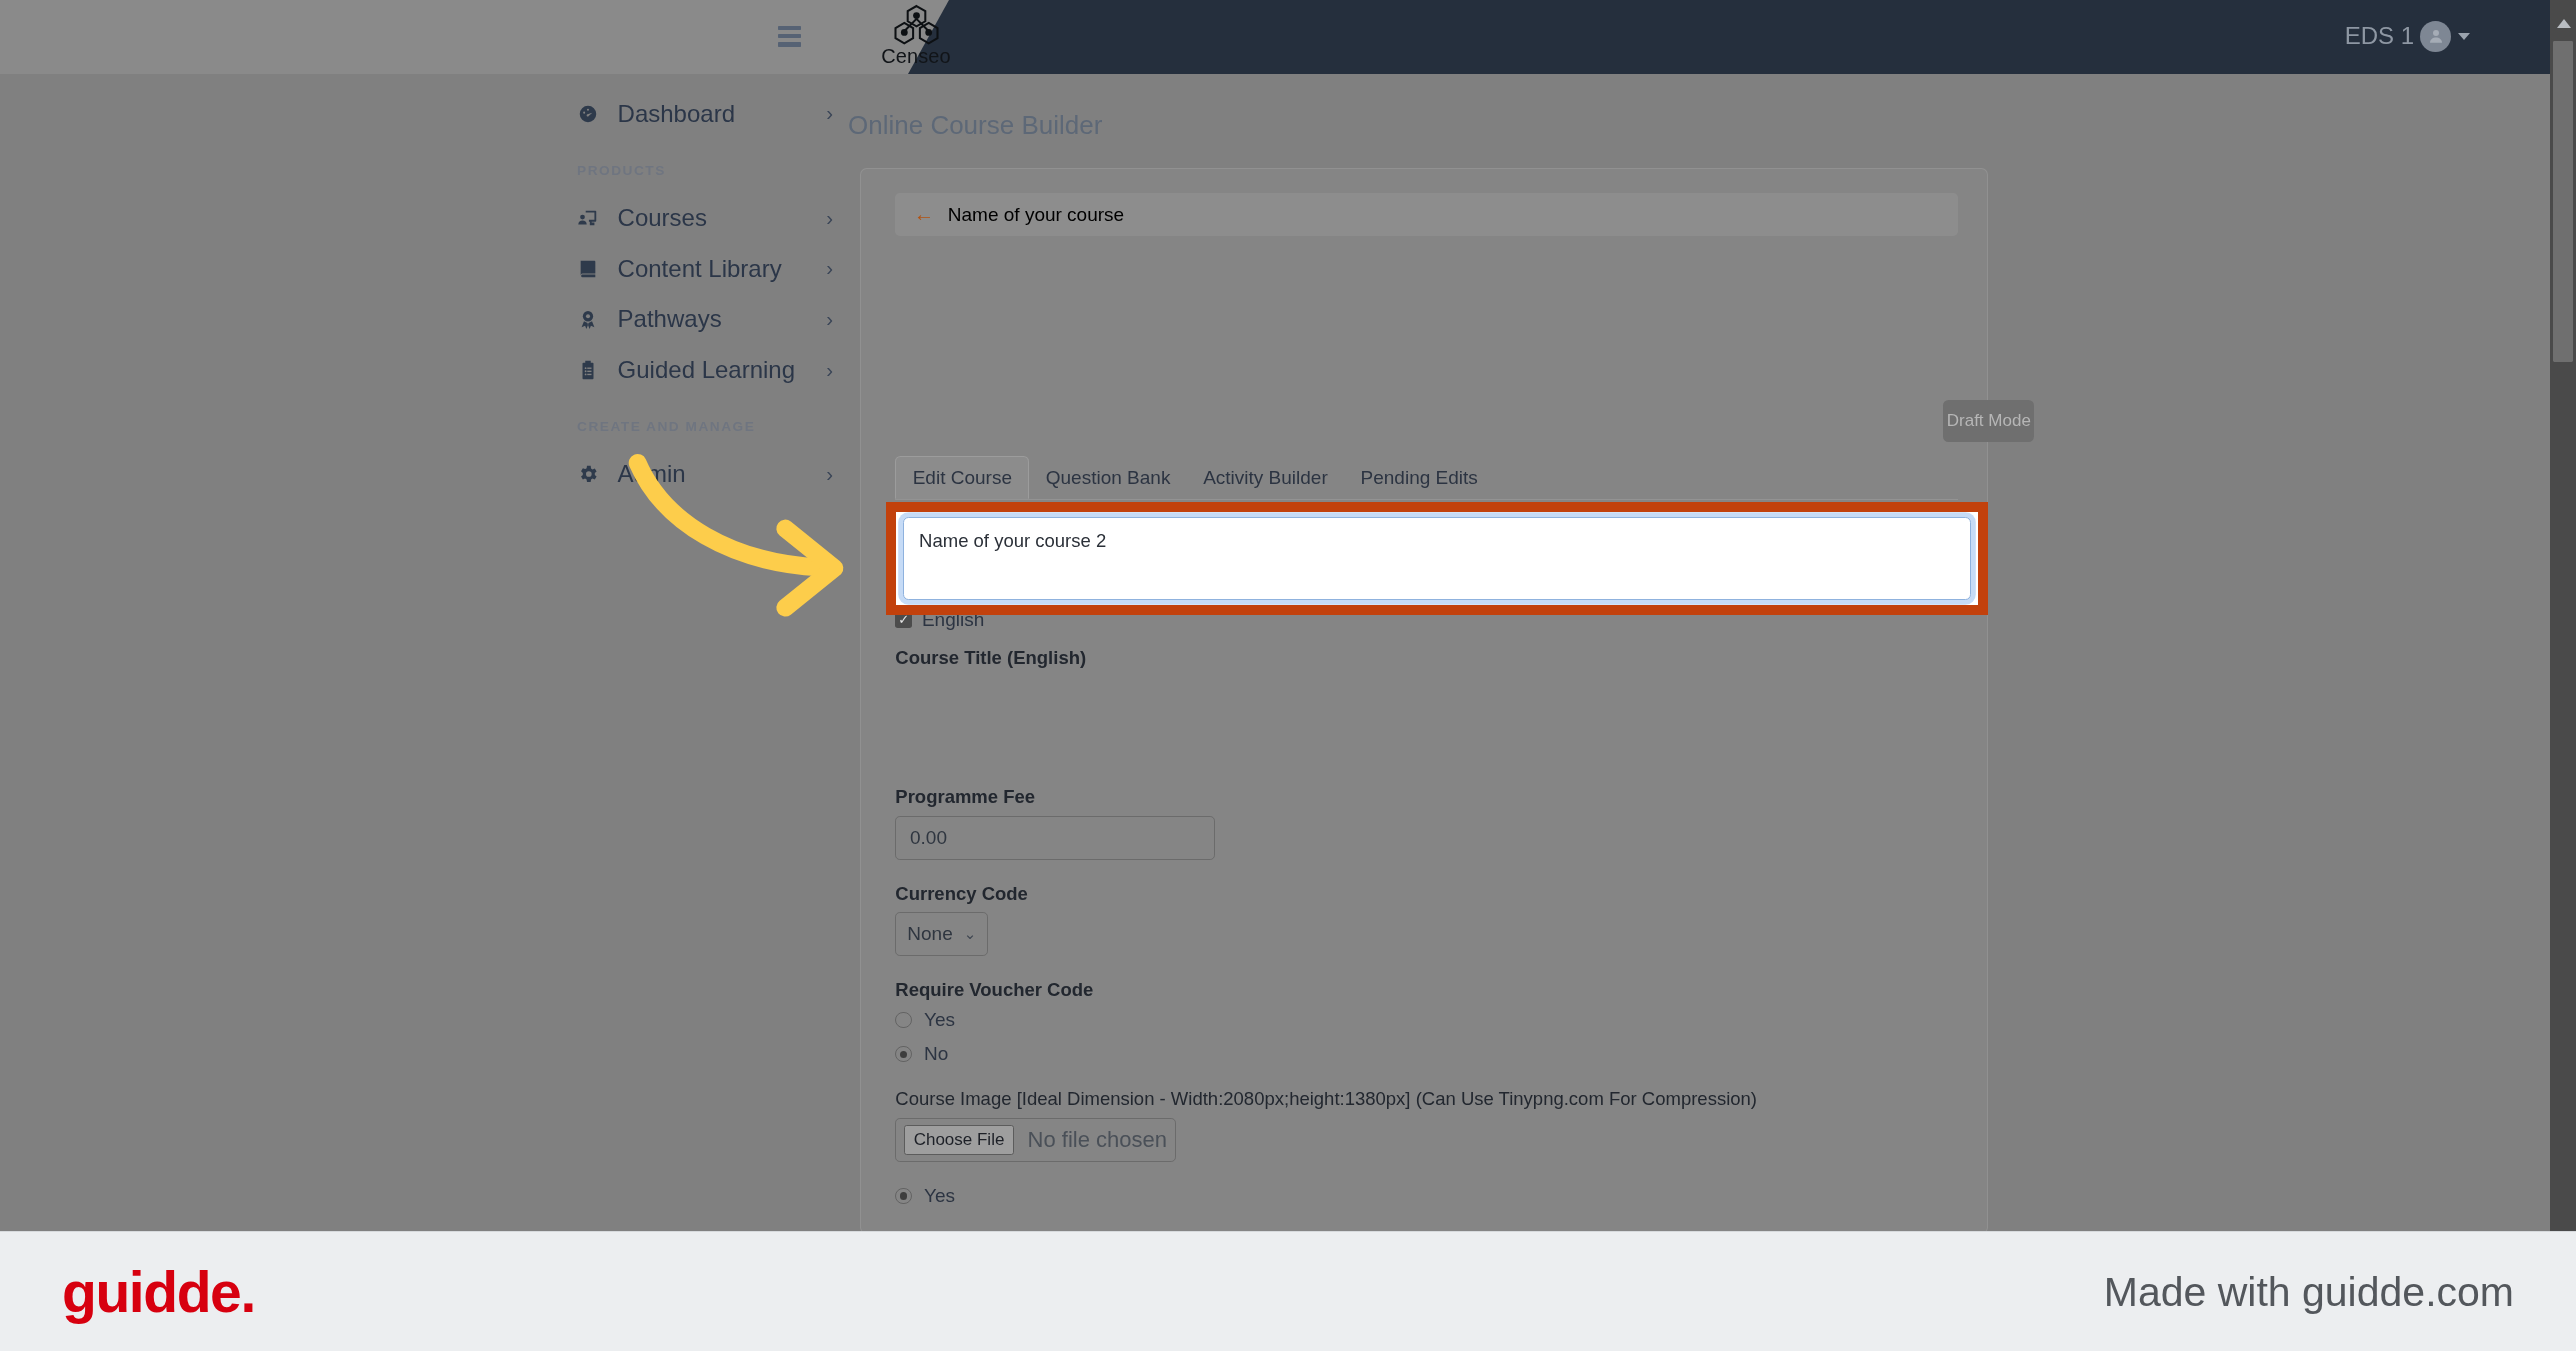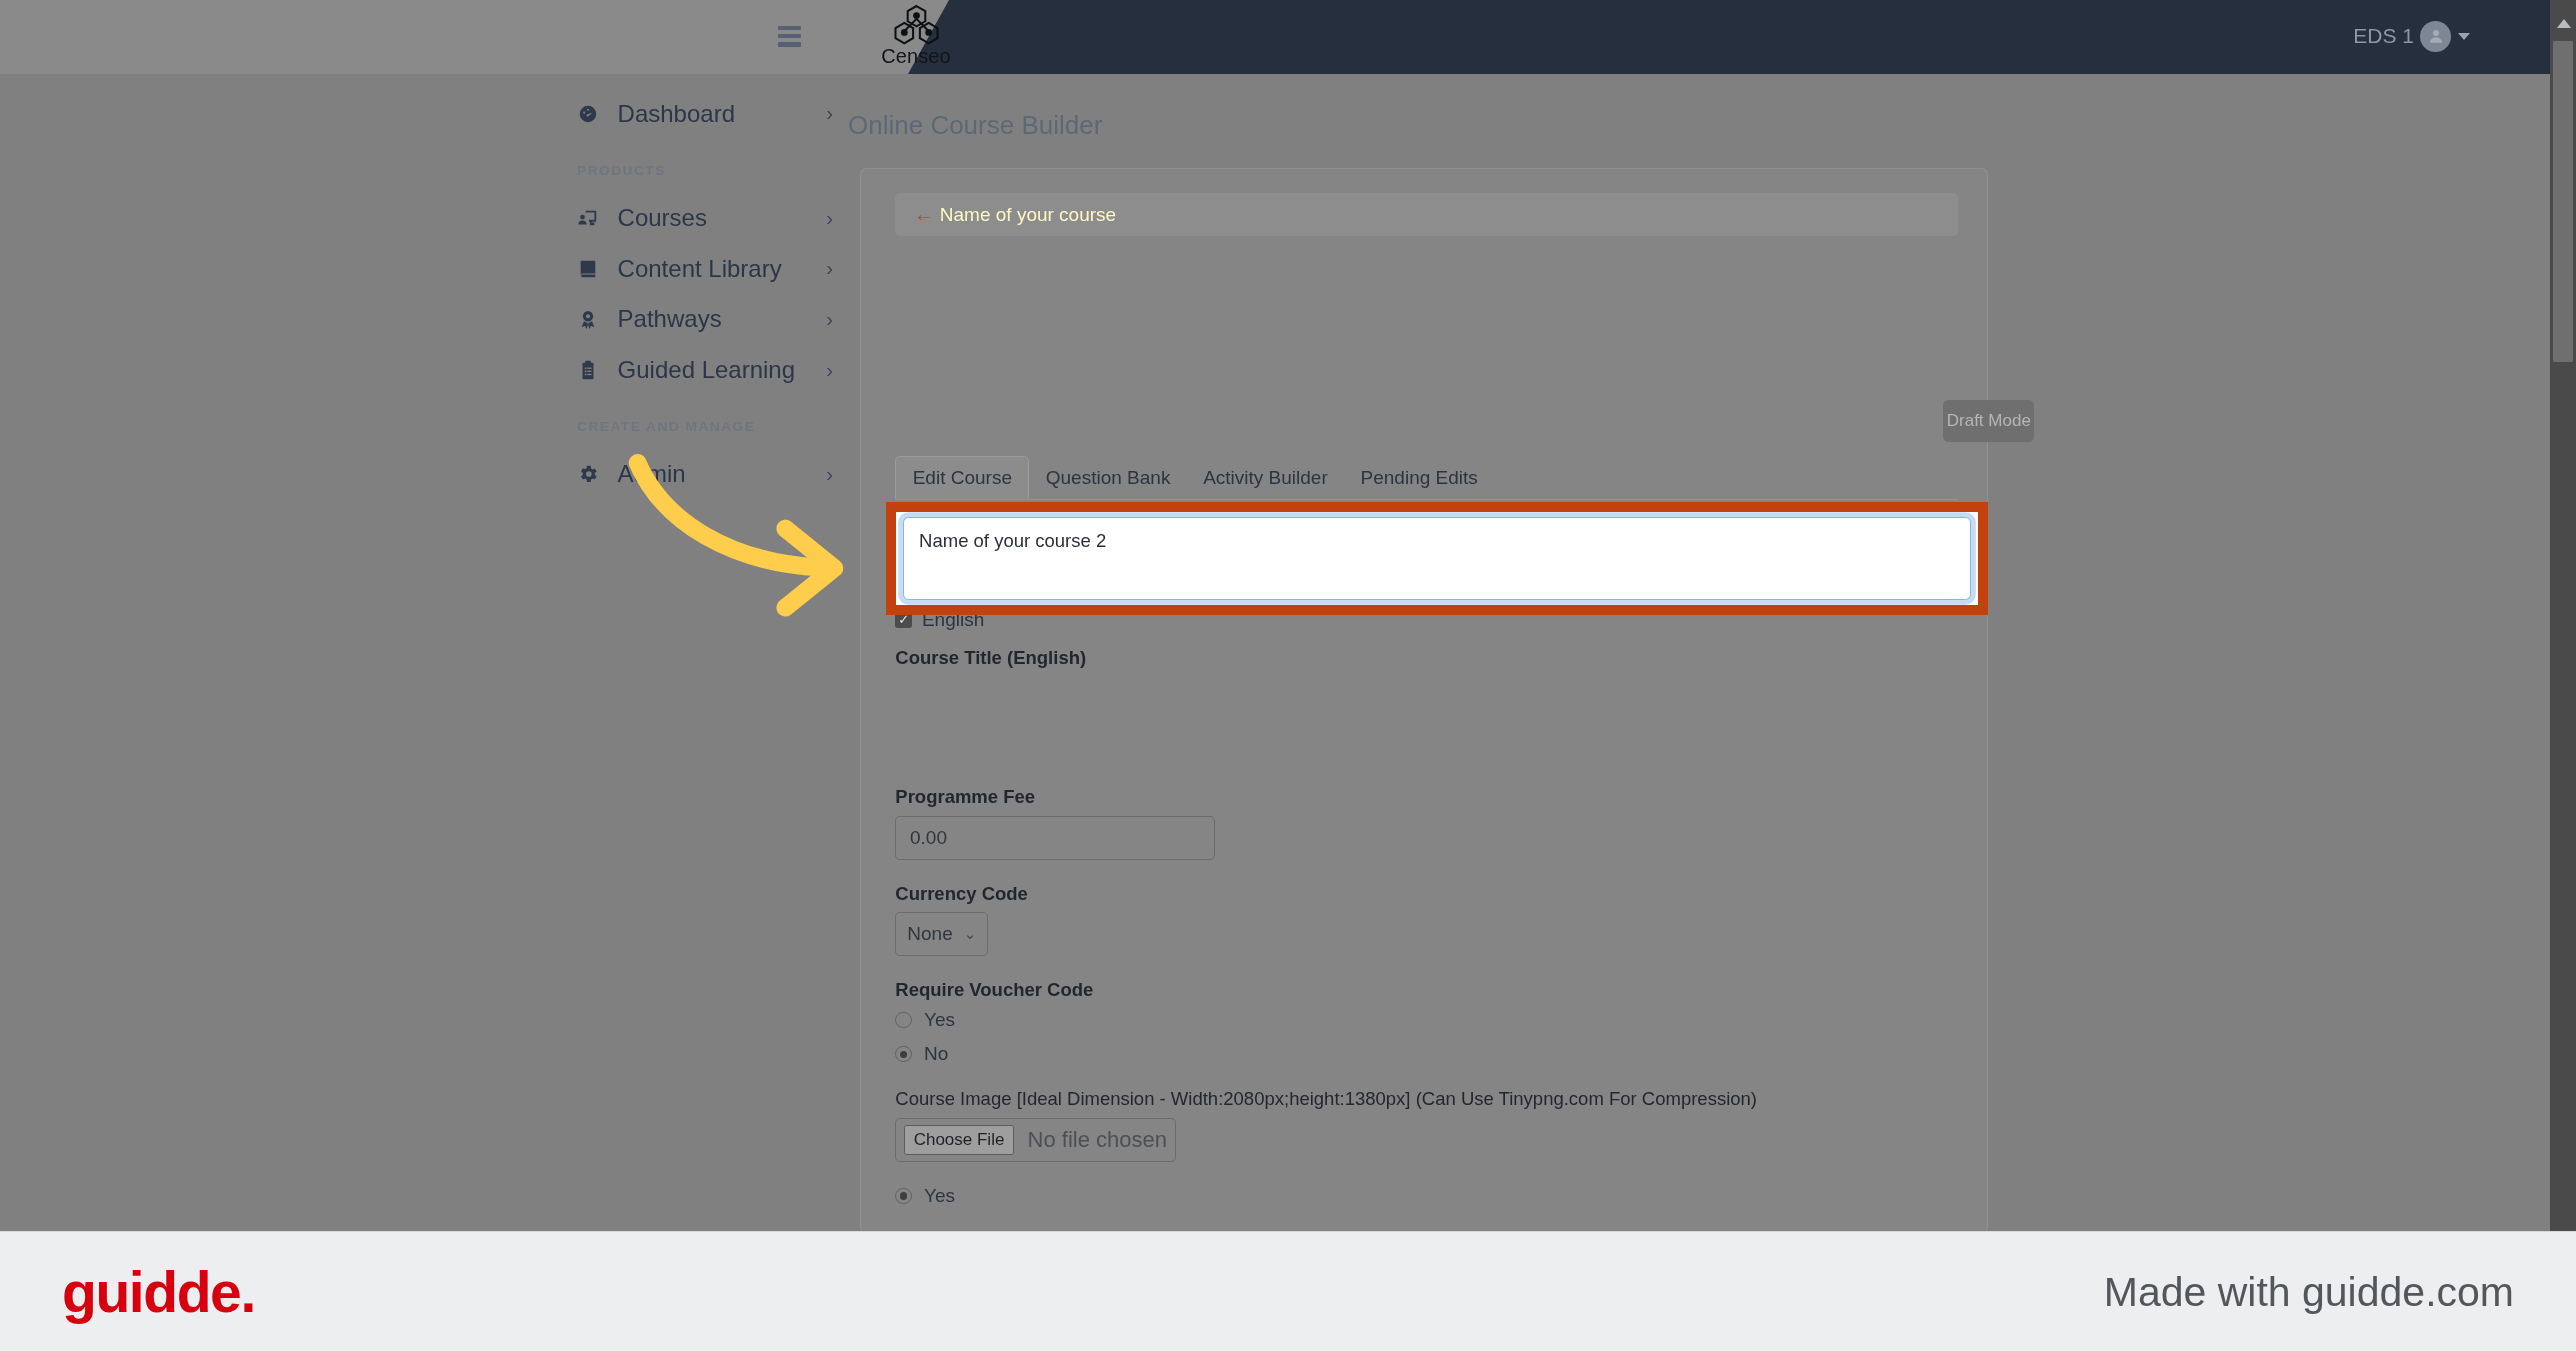--- a/index.html
+++ b/index.html
@@ -48,21 +48,21 @@
   .brand svg { display:block; }
   .brand-name {
     font-size: 20px; color: #111418; letter-spacing: 0.1px; margin-top: -1.4px;
     font-family: "Liberation Sans", sans-serif;
   }
   .user-menu {
     position: absolute; right: 106px; top: 20.5px;
     display: flex; align-items: center; gap: 0px;
     cursor: pointer;
   }
-  .user-name { color: #8e97a3; font-size: 21px; margin-right: 6.2px; }
+  .user-name { color: #8e97a3; font-size: 24px; margin-right: 6.2px; }
   .avatar {
     width: 31px; height: 31px; border-radius: 50%;
     background: #7e8794; display: flex; align-items: center; justify-content: center;
   }
   .caret {
     width: 0; height: 0; margin-left: 6.8px;
     border-left: 6.2px solid transparent; border-right: 6.2px solid transparent;
     border-top: 7.5px solid #9aa3ae;
   }
 
@@ -105,21 +105,21 @@
   .breadcrumb-bar {
     position: absolute; left: 34px; top: 24px;
     width: 1063px; height: 43px;
     background: rgba(255,255,255,0.07);
     border-radius: 4.8px;
     display: flex; align-items: center;
     padding-left: 18.5px;
     cursor: pointer;
   }
   .breadcrumb-bar .bc-arrow { color: #b25211; font-size: 20.5px; margin-right: 5.5px; line-height: 1; }
-  .breadcrumb-bar .bc-text { color: #fef9c3; font-size: 19px; }
+  .breadcrumb-bar .bc-text { color: #000000; font-size: 19px; margin-left: 8px; }
 
   .draft-badge {
     position: absolute; left: 1082px; top: 231px;
     width: 91px; height: 42px;
     background: #6f6f6f;
     border-radius: 5.5px;
     display: flex; align-items: center; justify-content: center;
     color: #b6b6b6; font-size: 17px;
   }
 

